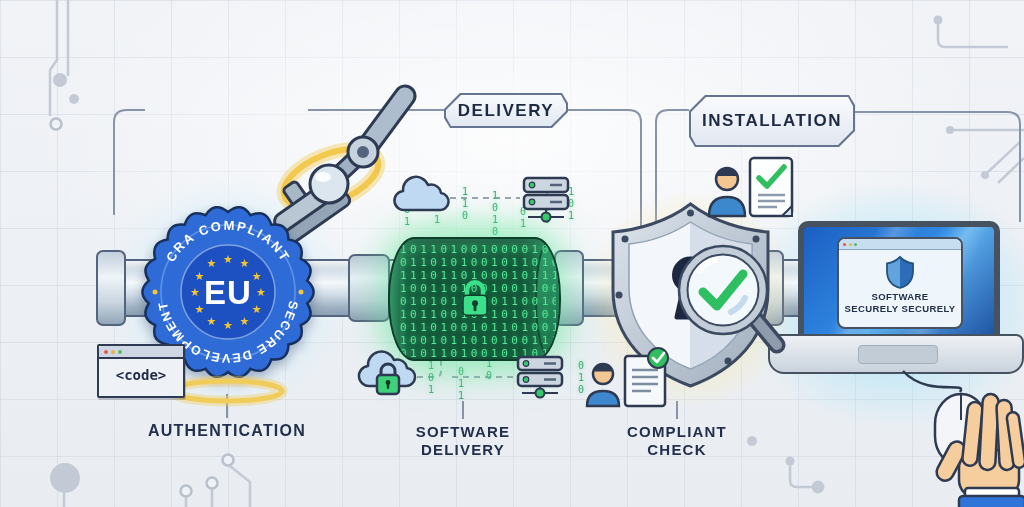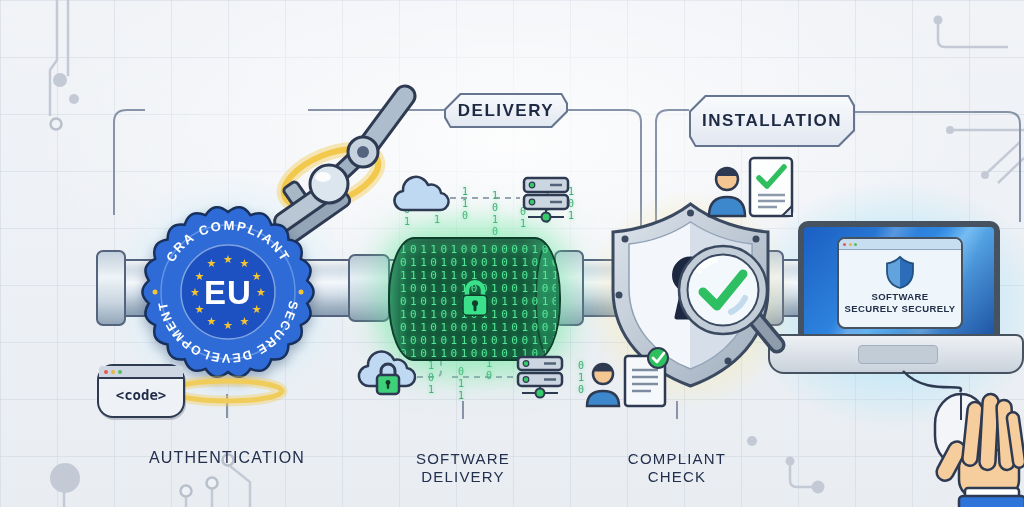--- a/index.html
+++ b/index.html
@@ -50,25 +50,25 @@
     box-shadow:0 0 36px 8px rgba(90,230,150,.55), inset 0 10px 20px rgba(130,255,190,.22);}
   .cyl-binary{position:absolute;left:10px;top:4px;width:156px;height:114px;overflow:hidden;
     font-family:"DejaVu Sans Mono",monospace;font-size:11px;line-height:13px;letter-spacing:3.5px;
     color:#54e797;white-space:pre;text-shadow:0 0 6px rgba(80,255,150,.85);}
   .cyl-cap{position:absolute;right:-4px;top:2px;width:24px;height:112px;border-radius:50%;
     border:2px solid #0e3f2a;background:linear-gradient(#2f9466,#1a6a46);}
   .cyl-lock{position:absolute;left:50%;top:50%;transform:translate(-50%,-52%);}
   .bincol{position:absolute;z-index:23;font-family:"DejaVu Sans Mono",monospace;font-size:10px;
     line-height:12px;color:#3fae73;white-space:pre;text-shadow:0 0 4px rgba(90,220,150,.6);}
   
-  .cap{position:absolute;z-index:40;font-weight:normal;font-size:15px;letter-spacing:1.2px;
-    color:#22304e;transform:translateX(-50%);white-space:nowrap;text-align:center;margin-top:27px;}
-  
-  .codewin{position:absolute;left:97px;top:364px;width:84px;height:50px;z-index:28;
-    border:2.5px solid #2e3a52;border-radius:16px;background:#eef2f7;box-shadow:1px 2px 0 rgba(46,58,82,.25);}
+  .cap{position:absolute;z-index:40;font-weight:bold;font-size:15px;letter-spacing:1.2px;
+    color:#22304e;transform:translateX(-50%);white-space:nowrap;text-align:center;}
+  
+  .codewin{position:absolute;left:97px;top:344px;width:84px;height:50px;z-index:28;
+    border:2.5px solid #2e3a52;border-radius:2px;background:#eef2f7;box-shadow:1px 2px 0 rgba(46,58,82,.25);}
   .codewin .bar{height:11px;border-bottom:2px solid #2e3a52;background:#cdd6e2;border-radius:3px 3px 0 0;
     display:flex;align-items:center;gap:3px;padding-left:5px;}
   .dot{width:4px;height:4px;border-radius:50%;}
   .codewin .body{display:flex;align-items:center;justify-content:center;height:32px;
     font-family:"DejaVu Sans Mono",monospace;font-weight:bold;font-size:14px;color:#1f2b47;}
   
   .lap-screen{position:absolute;left:798px;top:221px;width:190px;height:116px;z-index:25;
     border:6px solid #46525f;border-radius:10px 10px 2px 2px;
     background:linear-gradient(135deg,#1b5fc2,#2f86e0 45%,#5db0ef 55%,#1b4fa0);overflow:hidden;}
   .lap-screen::after{content:"";position:absolute;inset:0;

